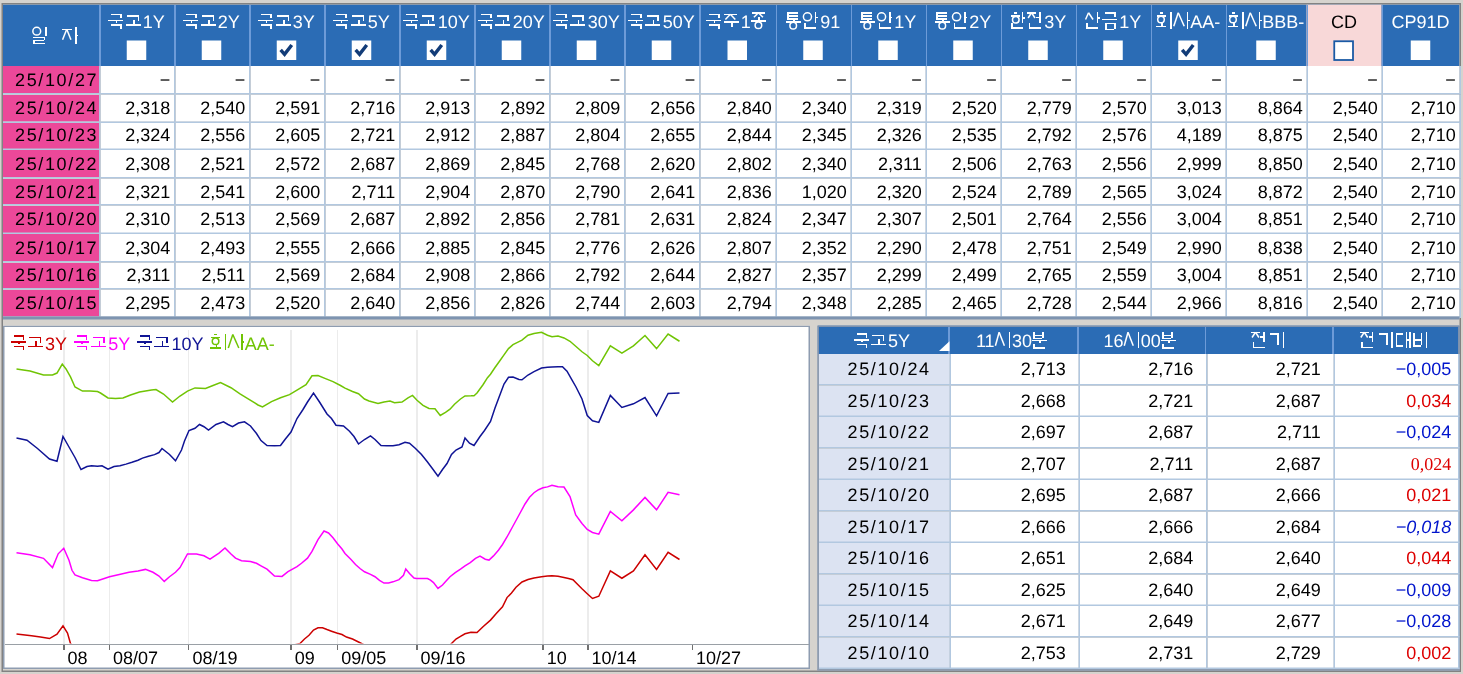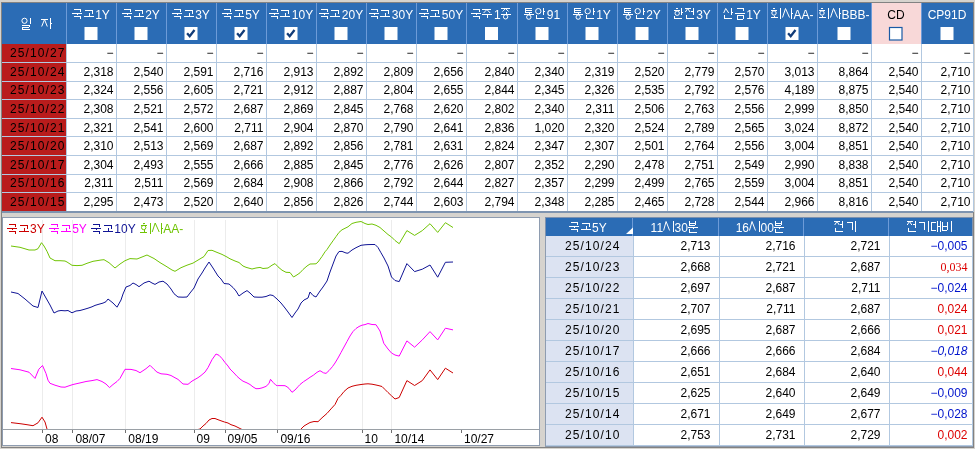--- a/index.html
+++ b/index.html
@@ -1,20 +1,20 @@
 <!DOCTYPE html>
 <html><head><meta charset="utf-8"><style>
 html,body{margin:0;padding:0;width:975px;height:449px;background:#d6d3ce;overflow:hidden;}
 *{box-sizing:border-box;}
 body{font-family:"Liberation Sans",sans-serif;font-size:12px;color:#000;position:relative;}
 .abs{position:absolute;}
 table{border-collapse:collapse;table-layout:fixed;}
 td{padding:0;overflow:hidden;white-space:nowrap;}
 .num{text-align:right;padding-right:2px;background:#fff;}
-.date{text-align:right;letter-spacing:1.1px;background:#b91c1c;}
+.date{text-align:right;letter-spacing:1.1px;background:#ec4899;}
 svg text{font-family:"Liberation Sans",sans-serif;}
 </style></head><body>
 <div class="abs" style="left:1px;top:2px;width:973px;height:446px;border:1px solid #828282;"></div>
 <svg class="abs" style="left:2px;top:3px" width="971" height="41">
     <rect width="971" height="41" fill="#2b6cb5"></rect>
     <rect x="869" y="0" width="50" height="41" fill="#f8d8d8"></rect>
     <path d="M64.5 0v41" stroke="#6d9bd8" stroke-width="1" shape-rendering="crispEdges"></path>
     <path d="M114.5 0v41" stroke="#6d9bd8" stroke-width="1" shape-rendering="crispEdges"></path>
     <path d="M164.5 0v41" stroke="#6d9bd8" stroke-width="1" shape-rendering="crispEdges"></path>
     <path d="M214.5 0v41" stroke="#6d9bd8" stroke-width="1" shape-rendering="crispEdges"></path>
@@ -661,35 +661,35 @@
           <td class="bnum">2,713</td>
           <td class="bnum">2,716</td>
           <td class="bnum">2,721</td>
           <td class="bnum" style="color:#0014cc;padding-right:4px;">−0,005</td>
         </tr>
         <tr>
           <td class="bdate">25/10/23</td>
           <td class="bnum">2,668</td>
           <td class="bnum">2,721</td>
           <td class="bnum">2,687</td>
-          <td class="bnum" style="color:#dd0000;padding-right:4px;font-family:Liberation Serif, serif;">0,034</td>
+          <td class="bnum" style="color:#dd0000;padding-right:4px;">0,034</td>
         </tr>
         <tr>
           <td class="bdate">25/10/22</td>
           <td class="bnum">2,697</td>
           <td class="bnum">2,687</td>
           <td class="bnum">2,711</td>
           <td class="bnum" style="color:#0014cc;padding-right:4px;">−0,024</td>
         </tr>
         <tr>
           <td class="bdate">25/10/21</td>
           <td class="bnum">2,707</td>
           <td class="bnum">2,711</td>
           <td class="bnum">2,687</td>
-          <td class="bnum" style="color:#dd0000;padding-right:4px;">0,024</td>
+          <td class="bnum" style="color:#dd0000;padding-right:4px;font-family:Liberation Serif, serif;">0,024</td>
         </tr>
         <tr>
           <td class="bdate">25/10/20</td>
           <td class="bnum">2,695</td>
           <td class="bnum">2,687</td>
           <td class="bnum">2,666</td>
           <td class="bnum" style="color:#dd0000;padding-right:4px;padding-left:43px;">0,021</td>
         </tr>
         <tr>
           <td class="bdate">25/10/17</td>

